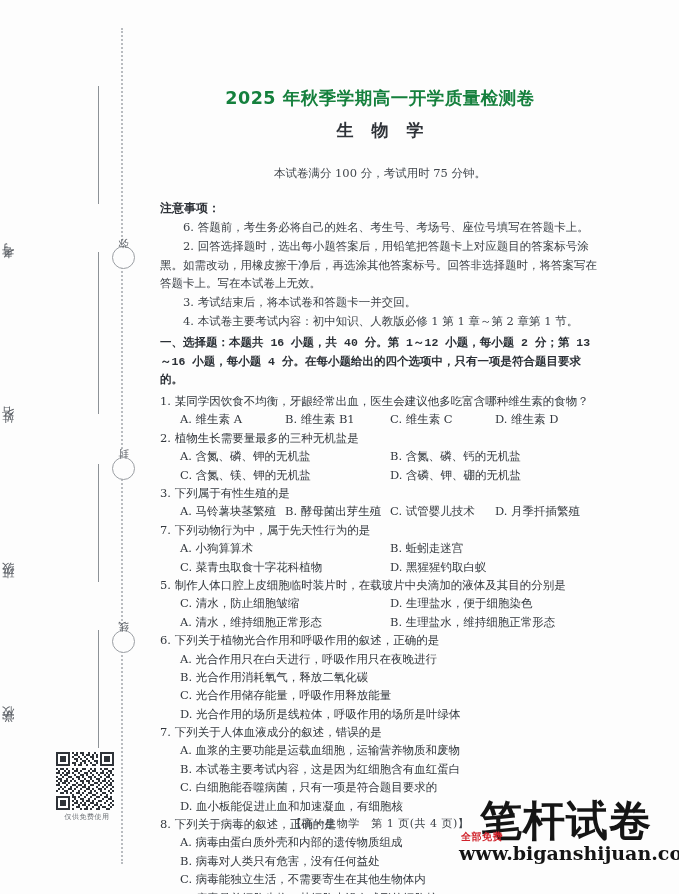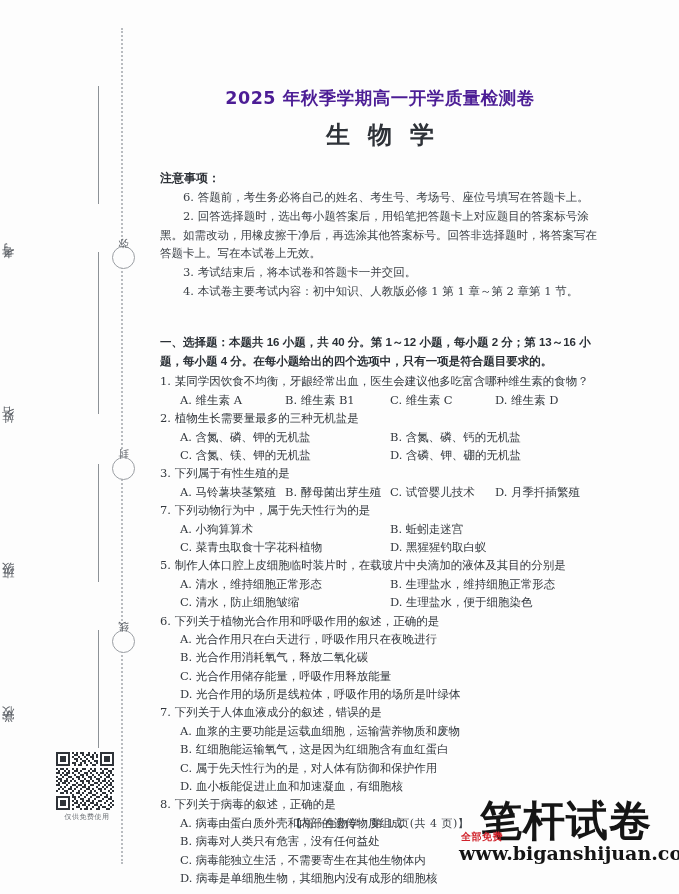--- a/index.html
+++ b/index.html
@@ -92,27 +92,27 @@
     left: 160px; top: 0;
     width: 440px;
   }
 
   #doc-title {
     margin-top: 86px;
     text-align: center;
     font-size: 17.5px;
     font-weight: bold;
     letter-spacing: 0.5px;
-    color: #4c1d95;
+    color: #15803d;
     font-family: "DejaVu Sans", "Liberation Sans", sans-serif;
   }
   #doc-subject {
     margin-top: 9px;
     text-align: center;
-    font-size: 24px;
+    font-size: 17px;
     font-weight: bold;
     letter-spacing: 18px;
     text-indent: 18px;
     color: #2e3238;
     font-family: "DejaVu Sans", "Liberation Sans", sans-serif;
   }
   #doc-meta {
     margin-top: 24px;
     text-align: center;
     font-size: 11.5px;
@@ -129,26 +129,26 @@
     font-size: 12px;
     color: #2e3238;
     font-family: "DejaVu Sans", "Liberation Sans", sans-serif;
   }
   .notice-item {
     text-indent: 23px;
     color: #3d4248;
   }
 
   #section-head {
-    margin-top: 33px;
+    margin-top: 4px;
     font-size: 11.5px;
     line-height: 1.62;
     font-weight: bold;
     color: #2b3036;
-    font-family: Liberation Sans, sans-serif;
+    font-family: Liberation Mono, monospace;
   }
 
   #questions {
     margin-top: 2px;
     font-size: 11.5px;
     line-height: 1.6;
   }
   .q-block { margin-top: 0px; }
   .q-stem {
     color: #33383e;
@@ -473,20 +473,21 @@
         </g>
       </svg>
       <div id="qr-caption">仅供免费使用</div>
     </div>
   </div>
 
   <div id="content">
 
     <div id="doc-title">2025 年秋季学期高一开学质量检测卷</div>
     <div id="doc-subject">生物学</div>
+    <div id="doc-meta">本试卷满分 100 分，考试用时 75 分钟。</div>
 
     <div id="notice">
       <div id="notice-title">注意事项：</div>
       <div class="notice-item">6. 答题前，考生务必将自己的姓名、考生号、考场号、座位号填写在答题卡上。</div>
       <div class="notice-item">2. 回答选择题时，选出每小题答案后，用铅笔把答题卡上对应题目的答案标号涂黑。如需改动，用橡皮擦干净后，再选涂其他答案标号。回答非选择题时，将答案写在答题卡上。写在本试卷上无效。</div>
       <div class="notice-item">3. 考试结束后，将本试卷和答题卡一并交回。</div>
       <div class="notice-item">4. 本试卷主要考试内容：初中知识、人教版必修 1 第 1 章～第 2 章第 1 节。</div>
     </div>
 
     <div id="section-head">一、选择题：本题共 16 小题，共 40 分。第 1～12 小题，每小题 2 分；第 13～16 小题，每小题 4 分。在每小题给出的四个选项中，只有一项是符合题目要求的。</div>
@@ -528,27 +529,27 @@
             <span class="opt">B. 蚯蚓走迷宫</span>
           </div>
           <div class="opt-row two-col">
             <span class="opt">C. 菜青虫取食十字花科植物</span>
             <span class="opt">D. 黑猩猩钓取白蚁</span>
           </div>
         </div>
         <div class="q-block">
           <div class="q-stem">5. 制作人体口腔上皮细胞临时装片时，在载玻片中央滴加的液体及其目的分别是</div>
           <div class="opt-row two-col">
+            <span class="opt">C. 清水，防止细胞皱缩</span>
+            <span class="opt">D. 生理盐水，便于细胞染色</span>
+          </div>
+          <div class="opt-row two-col">
             <span class="opt">A. 清水，维持细胞正常形态</span>
             <span class="opt">B. 生理盐水，维持细胞正常形态</span>
           </div>
-          <div class="opt-row two-col">
-            <span class="opt">C. 清水，防止细胞皱缩</span>
-            <span class="opt">D. 生理盐水，便于细胞染色</span>
-          </div>
         </div>
         <div class="q-block">
           <div class="q-stem">6. 下列关于植物光合作用和呼吸作用的叙述，正确的是</div>
           <div class="opt-row stack">
             <span class="opt">A. 光合作用只在白天进行，呼吸作用只在夜晚进行</span>
           </div>
           <div class="opt-row stack">
             <span class="opt">B. 光合作用消耗氧气，释放二氧化碳</span>
           </div>
           <div class="opt-row stack">
@@ -557,24 +558,24 @@
           <div class="opt-row stack">
             <span class="opt">D. 光合作用的场所是线粒体，呼吸作用的场所是叶绿体</span>
           </div>
         </div>
         <div class="q-block">
           <div class="q-stem">7. 下列关于人体血液成分的叙述，错误的是</div>
           <div class="opt-row stack">
             <span class="opt">A. 血浆的主要功能是运载血细胞，运输营养物质和废物</span>
           </div>
           <div class="opt-row stack">
-            <span class="opt">B. 红细胞能运输氧气，这是因为红细胞含有血红蛋白</span>
-          </div>
-          <div class="opt-row stack">
-            <span class="opt">C. 属于先天性行为的是，对人体有防御和保护作用</span>
+            <span class="opt">B. 本试卷主要考试内容，这是因为红细胞含有血红蛋白</span>
+          </div>
+          <div class="opt-row stack">
+            <span class="opt">C. 白细胞能吞噬病菌，只有一项是符合题目要求的</span>
           </div>
           <div class="opt-row stack">
             <span class="opt">D. 血小板能促进止血和加速凝血，有细胞核</span>
           </div>
         </div>
         <div class="q-block">
           <div class="q-stem">8. 下列关于病毒的叙述，正确的是</div>
           <div class="opt-row stack">
             <span class="opt">A. 病毒由蛋白质外壳和内部的遗传物质组成</span>
           </div>

